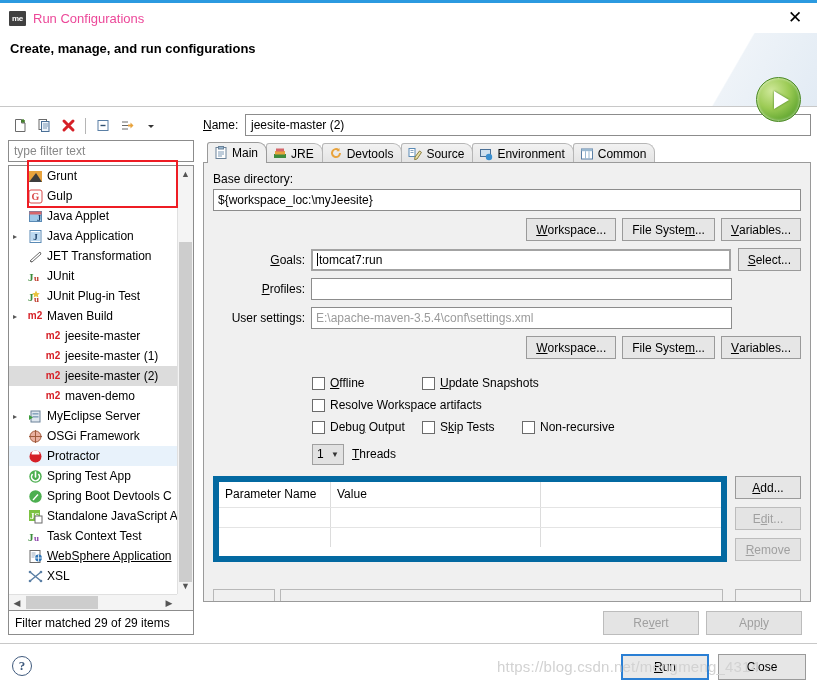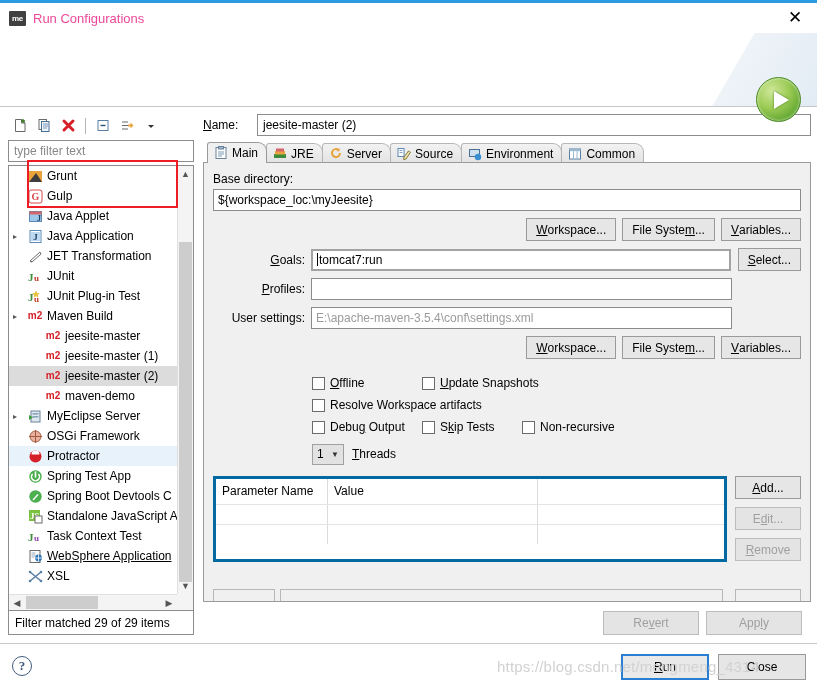--- a/index.html
+++ b/index.html
@@ -121,21 +121,21 @@
     background:#fff; font-size:12px;
   }
 
   .redbox {
     position:absolute; border:2px solid #ee1c24; pointer-events:none;
     left:27px; top:160px; width:151px; height:48px;
   }
 
   
   .right-pane { flex:1; margin-left:7px; display:flex; flex-direction:column; }
-  .name-row { display:flex; align-items:center; height:24px;gap:12px; }
+  .name-row { display:flex; align-items:center; height:24px; }
   .name-label { width:42px; font-size:12px; }
   .name-input {
     flex:1; height:22px; border:1px solid #8c8c8c; background:#fff;
     display:flex;align-items:center; padding:0 5px; font-size:12px;
   }
 
   .tabs { display:flex; align-items:flex-end; height:21px; margin-top:5px; padding-left:4px; }
   .tab {
     height:20px; display:flex; align-items:center; gap:4px;
     padding:0 8px 0 6px; font-size:12px;
@@ -183,21 +183,21 @@
 
   .combo {
     width:32px;height:21px;border:1px solid #a0a0a0;background:#e2e2e2;
     display:flex;align-items:center; font-size:12px; padding-left:4px; cursor:pointer;
   }
   .combo .cv { flex:1; }
   .combo .cx { font-size:8px; padding-right:4px; color:#333; }
 
   .table-zone { display:flex; margin-top:11px; }
   .ptable {
-    flex:1; border:3px solid #0369a1; background:#fff; height:86px;
+    flex:1; border:6px solid #0369a1; background:#fff; height:86px;
     display:flex; flex-direction:column;
   }
   .p-head { display:flex; height:25px; font-size:12px; }
   .p-col { border-right:1px solid #dcdcdc; padding:5px 0 0 6px; }
   .p-col:last-child { border-right:none; }
   .p-row { display:flex; height:20px; border-top:1px solid #e4e4e4; }
   .p-cell { border-right:1px solid #dcdcdc; }
   .p-cell:last-child { border-right:none; }
   .c1 { width:112px; } .c2 { width:210px; } .c3 { flex:1; }
 
@@ -245,20 +245,21 @@
 <div class="topline"></div>
 
 <div class="titlebar">
   <div class="me-icon">me</div>
   <div class="title-text">Run Configurations</div>
   <div class="close-x">✕</div>
 </div>
 
 <div class="banner">
   <div class="banner-art"></div>
+  <div class="banner-title">Create, manage, and run configurations</div>
   <div class="run-badge">
       <div class="tri"></div>
     </div>
 </div>
 <div class="banner-sep"></div>
 
 <div class="body-area">
 
   <div class="left-pane">
     <div class="tbar">
@@ -540,21 +541,21 @@
           </span>
           <span>JRE</span>
         </div>
         <div class="tab">
           <span class="tab-ico">
             <svg width="14" height="14" viewBox="0 0 14 14">
               <path d="M11 6a4 4 0 1 1-1.4-3" fill="none" stroke="#e8a33d" stroke-width="2"></path>
               <path d="M10.5 1v3.2H7.4z" fill="#e8a33d"></path>
             </svg>
           </span>
-          <span>Server</span>
+          <span>Devtools</span>
         </div>
         <div class="tab">
           <span class="tab-ico">
             <svg width="14" height="14" viewBox="0 0 14 14">
               <rect x="1" y="1.5" width="6" height="8" fill="#fff" stroke="#5a8ab5"></rect>
               <path d="M2.5 3.5h3M2.5 5.5h3" stroke="#8aa6bf"></path>
               <path d="M7 10l4.5-6 2 1.4L9 12l-2.4.6z" fill="#e8e0a8" stroke="#8a7d3d"></path>
             </svg>
           </span>
           <span>Source</span>

